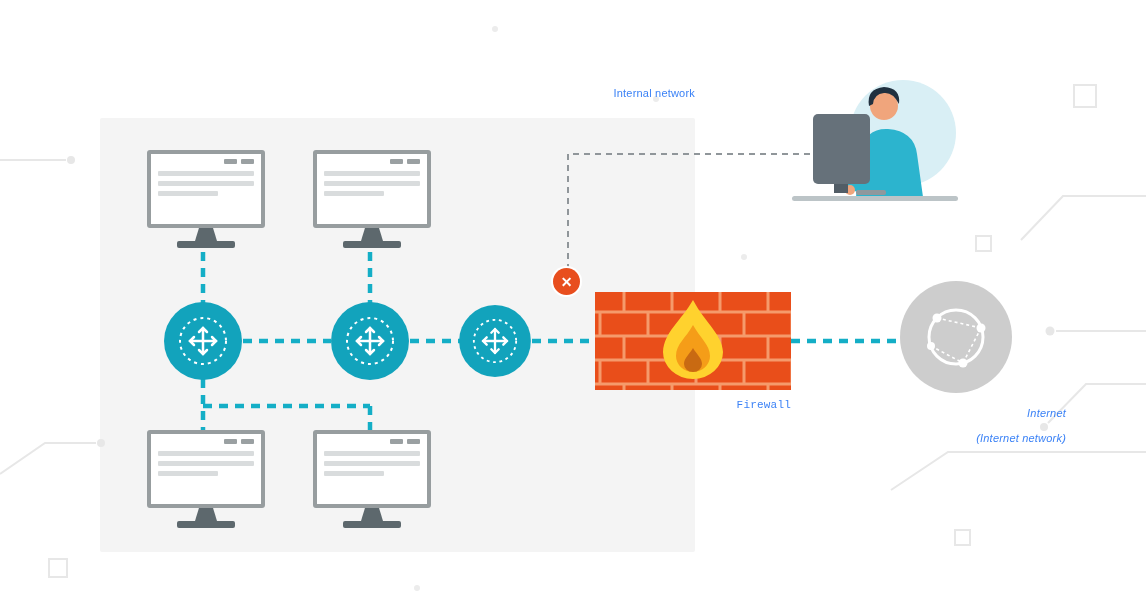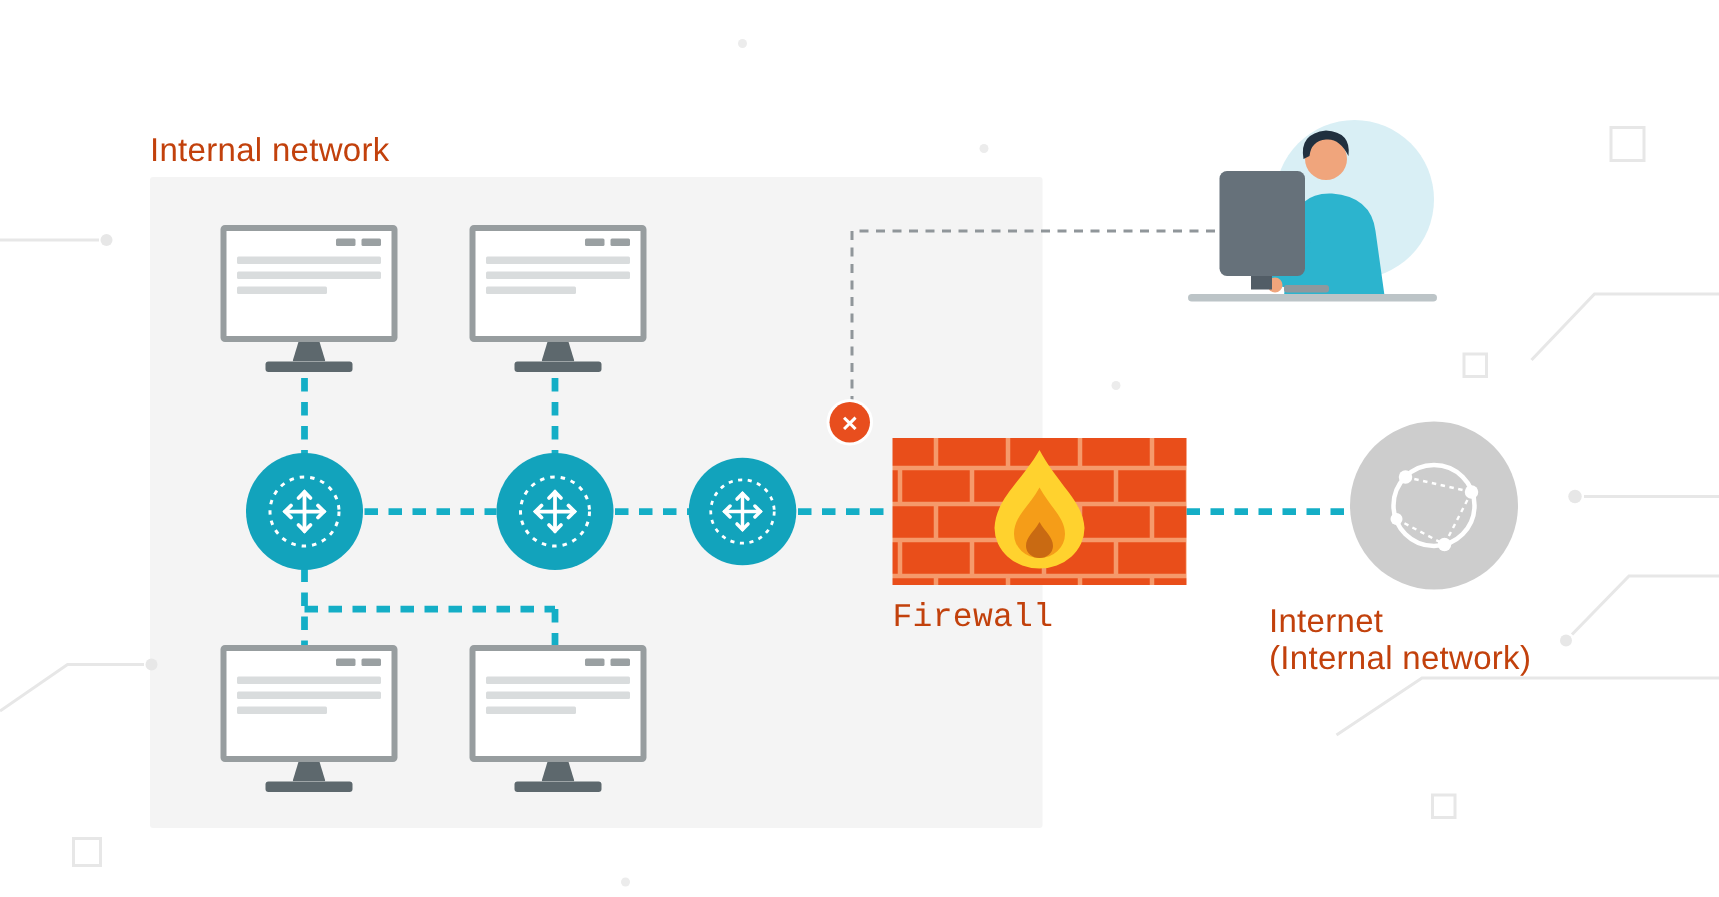--- a/index.html
+++ b/index.html
@@ -7,26 +7,26 @@
     position:relative;width:1146px;height:598px;overflow:hidden;background:#ffffff;
     font-family:"Liberation Sans", sans-serif;
   }
   .layer{position:absolute;left:0;top:0;width:1146px;height:598px;}
   .panel{
     position:absolute;left:100px;top:118px;width:595px;height:434px;
     background:#f4f4f4;border-radius:2px;z-index:1;
   }
   svg.vector{z-index:2;}
   .label{
-    position:absolute;z-index:4;color:#c2410c;font-size:22px;text-align:left;
+    position:absolute;z-index:4;color:#3b82f6;font-size:11px;text-align:right;
     letter-spacing:.2px;
   }
   .label-internal{left:100px;top:87px;width:595px;}
   .label-firewall{left:595px;top:399px;width:196px;font-family:Liberation Mono, monospace;}
-  .label-internet{left:846px;top:401px;width:220px;line-height:25px;}
+  .label-internet{left:846px;top:401px;width:220px;line-height:25px;font-style:italic;}
   
   .monitor{position:absolute;width:118px;height:98px;z-index:3;}
   .m1{left:147px;top:150px;} .m2{left:313px;top:150px;}
   .m3{left:147px;top:430px;} .m4{left:313px;top:430px;}
   .screen{
     width:118px;height:78px;box-sizing:border-box;background:#ffffff;
     border:4px solid #979d9f;border-radius:3px;padding:5px 7px;
   }
   .chiprow{display:flex;justify-content:flex-end;gap:4px;margin-bottom:7px;}
   .chip{width:13px;height:5px;background:#9aa0a2;border-radius:1px;}
@@ -206,16 +206,16 @@
     <div class="neck"></div>
     <div class="base"></div>
   </div>
 
   <div class="x-badge">✕</div>
 
   <div class="label label-internal">Internal network</div>
   <div class="label label-firewall">Firewall</div>
   <div class="label label-internet">
     <div>Internet</div>
-    <div>(Internal network)</div>
+    <div>(Internet network)</div>
   </div>
 
 </div>
 
 </body></html>

